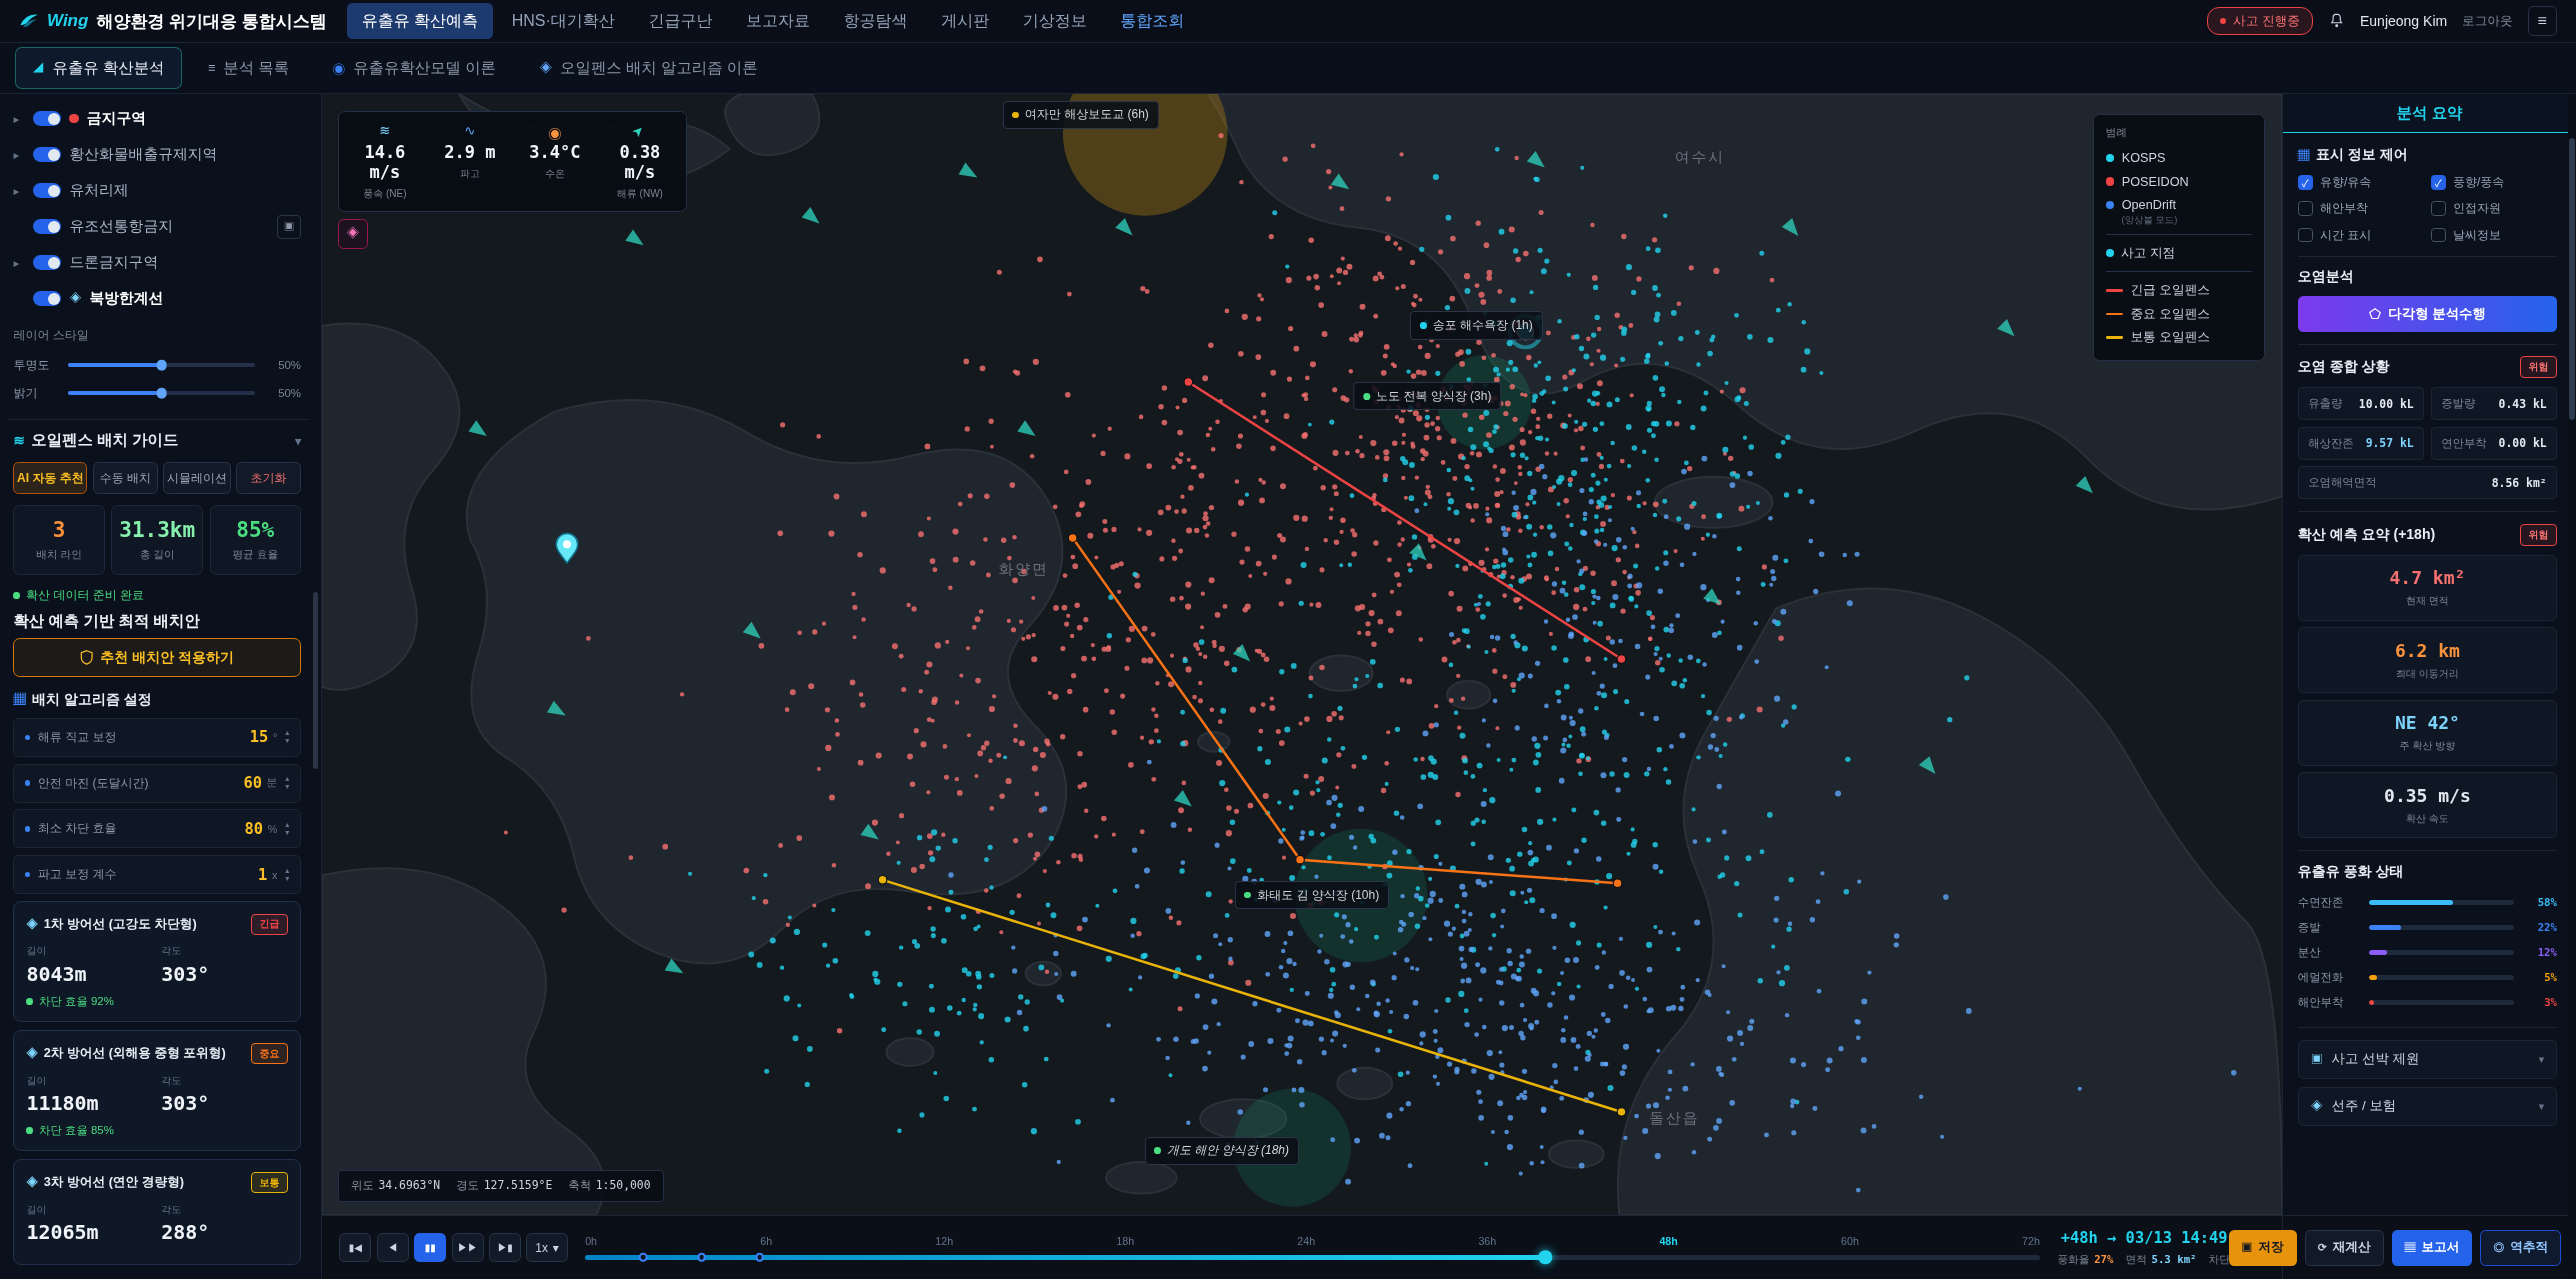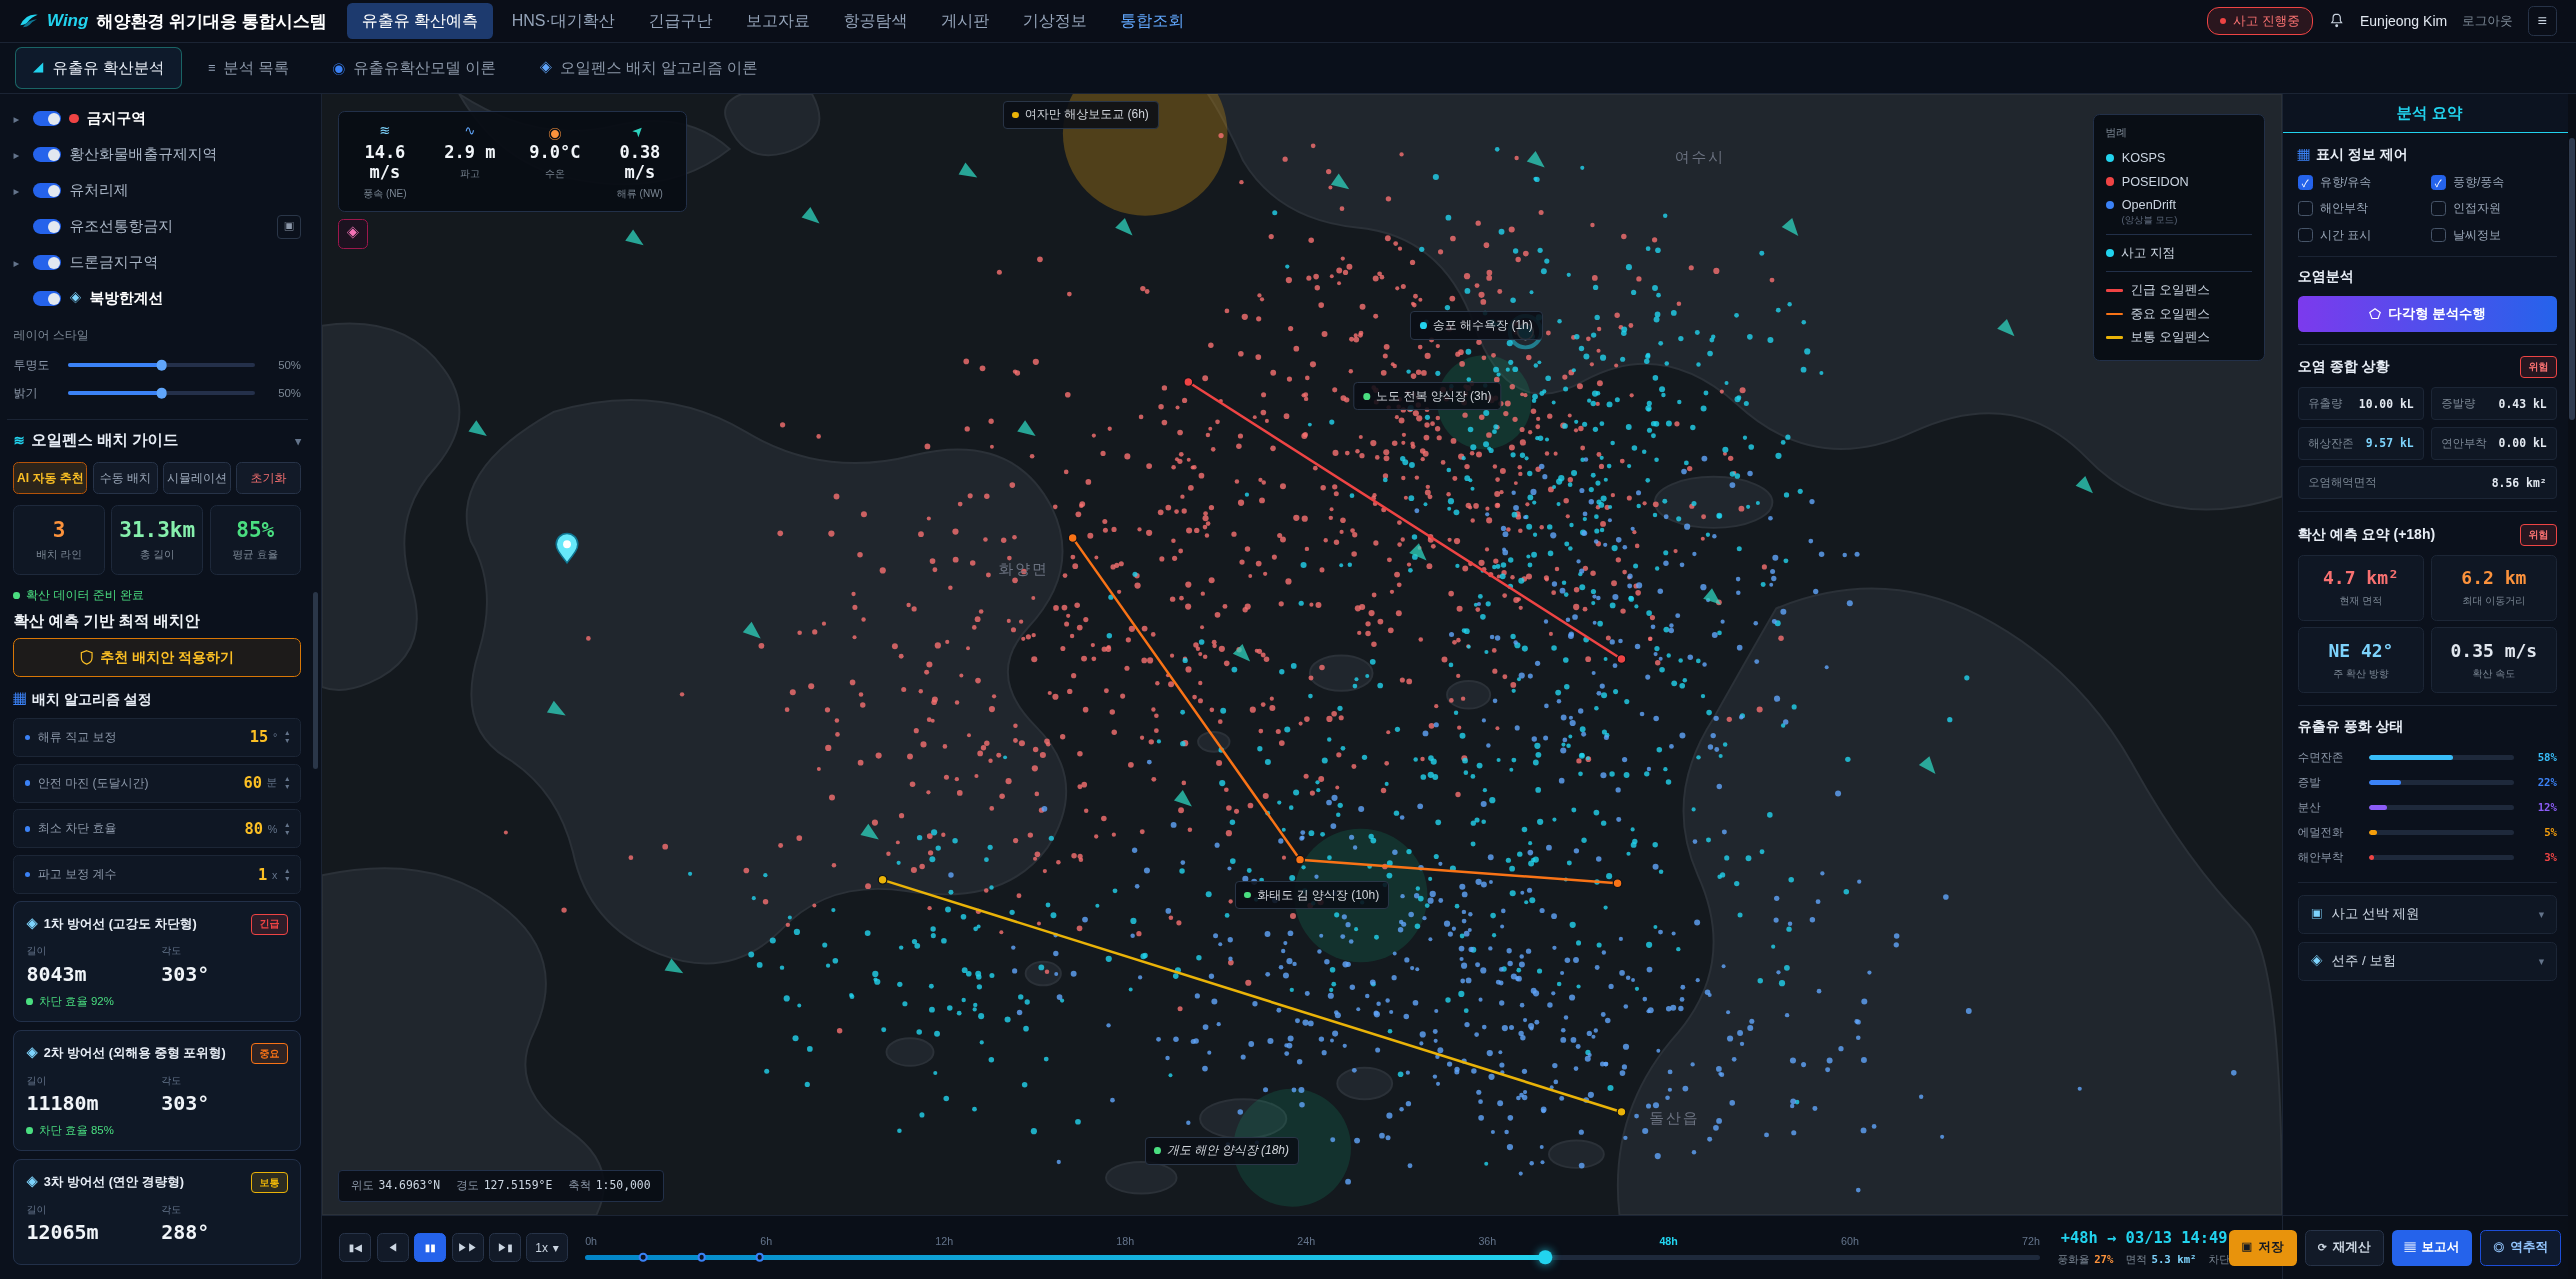--- a/index.html
+++ b/index.html
@@ -138,21 +138,21 @@
 .chk{width:14.8px;height:14.8px;border-radius:3.4px;border:1.3px solid #475569;display:flex;align-items:center;justify-content:center;font-size:10px;color:#fff;flex:none}
 .chk.checked{background:#2563eb;border-color:#2563eb}
 .chk-label{font-size:12px;color:#9aa7b8;white-space:nowrap}
 .pdivider{height:0.7px;background:#1b2434;margin:12px 0}
 .poly-btn{width:100%;height:36px;border:none;border-radius:5.4px;background:linear-gradient(90deg,#7c3aed,#2563eb);color:#fff;font-size:13.4px;font-weight:bold;display:flex;align-items:center;justify-content:center;gap:7.4px;font-family:inherit;cursor:pointer}
 .pol-grid{display:grid;grid-template-columns:1fr 1fr;gap:6.7px}
 .pol-row{display:flex;justify-content:space-between;align-items:center;background:#0f1724;border:0.7px solid #1c2636;border-radius:4px;padding:8px 9.4px;font-size:11.4px}
 .pol-row.wide{grid-column:1/3}
 .pl{color:#7b8794;white-space:nowrap}
 .pv{font-weight:bold;color:#e2e8f0;white-space:nowrap}
-.fgrid{display:grid;grid-template-columns:1fr 1fr;gap:6.7px}
+.fgrid{display:grid;grid-template-columns:1fr;gap:6.7px}
 .fcell{background:#0f1724;border:0.7px solid #1c2636;border-radius:5.4px;padding:11.4px 5.4px;text-align:center}
 .fv{font-size:18px;font-weight:bold}
 .fl{font-size:10px;color:#7b8794;margin-top:6px}
 .wbar{display:flex;align-items:center;gap:8.7px;height:25px}
 .wbl{width:63px;font-size:11.4px;color:#8b97a8;flex:none;white-space:nowrap}
 .wbt{flex:1;height:5.4px;border-radius:2.7px;background:#1e293b;overflow:hidden}
 .wbf{height:100%;border-radius:2.7px}
 .wbp{width:34px;text-align:right;font-size:10.7px;font-weight:bold;flex:none}
 .collapse-row{display:flex;align-items:center;gap:8.7px;background:#0f1724;border:0.7px solid #1c2636;border-radius:5.4px;height:39px;padding:0 12px;margin-bottom:8px;font-size:13.4px;color:#cbd5e1;cursor:pointer}
 .cicon{color:#7dd3fc;font-size:12px}
@@ -2445,21 +2445,21 @@
             <div class="wval mono">14.6 m/s</div>
             <div class="wlab">풍속 (NE)</div>
           </div>
           <div class="wcell">
             <div class="wicon" style="color: rgb(96, 165, 250);">∿</div>
             <div class="wval mono">2.9 m</div>
             <div class="wlab">파고</div>
           </div>
           <div class="wcell">
             <div class="wicon" style="color: rgb(251, 146, 60);">◉</div>
-            <div class="wval mono">9.0°C</div>
+            <div class="wval mono">3.4°C</div>
             <div class="wlab">수온</div>
           </div>
           <div class="wcell">
             <div class="wicon" style="color: rgb(45, 212, 191); transform: rotate(-45deg);">➤</div>
             <div class="wval mono">0.38 m/s</div>
             <div class="wlab">해류 (NW)</div>
           </div>
         </div>
       <div class="tool-pink">◈</div>
       <div class="legend" id="legend">

